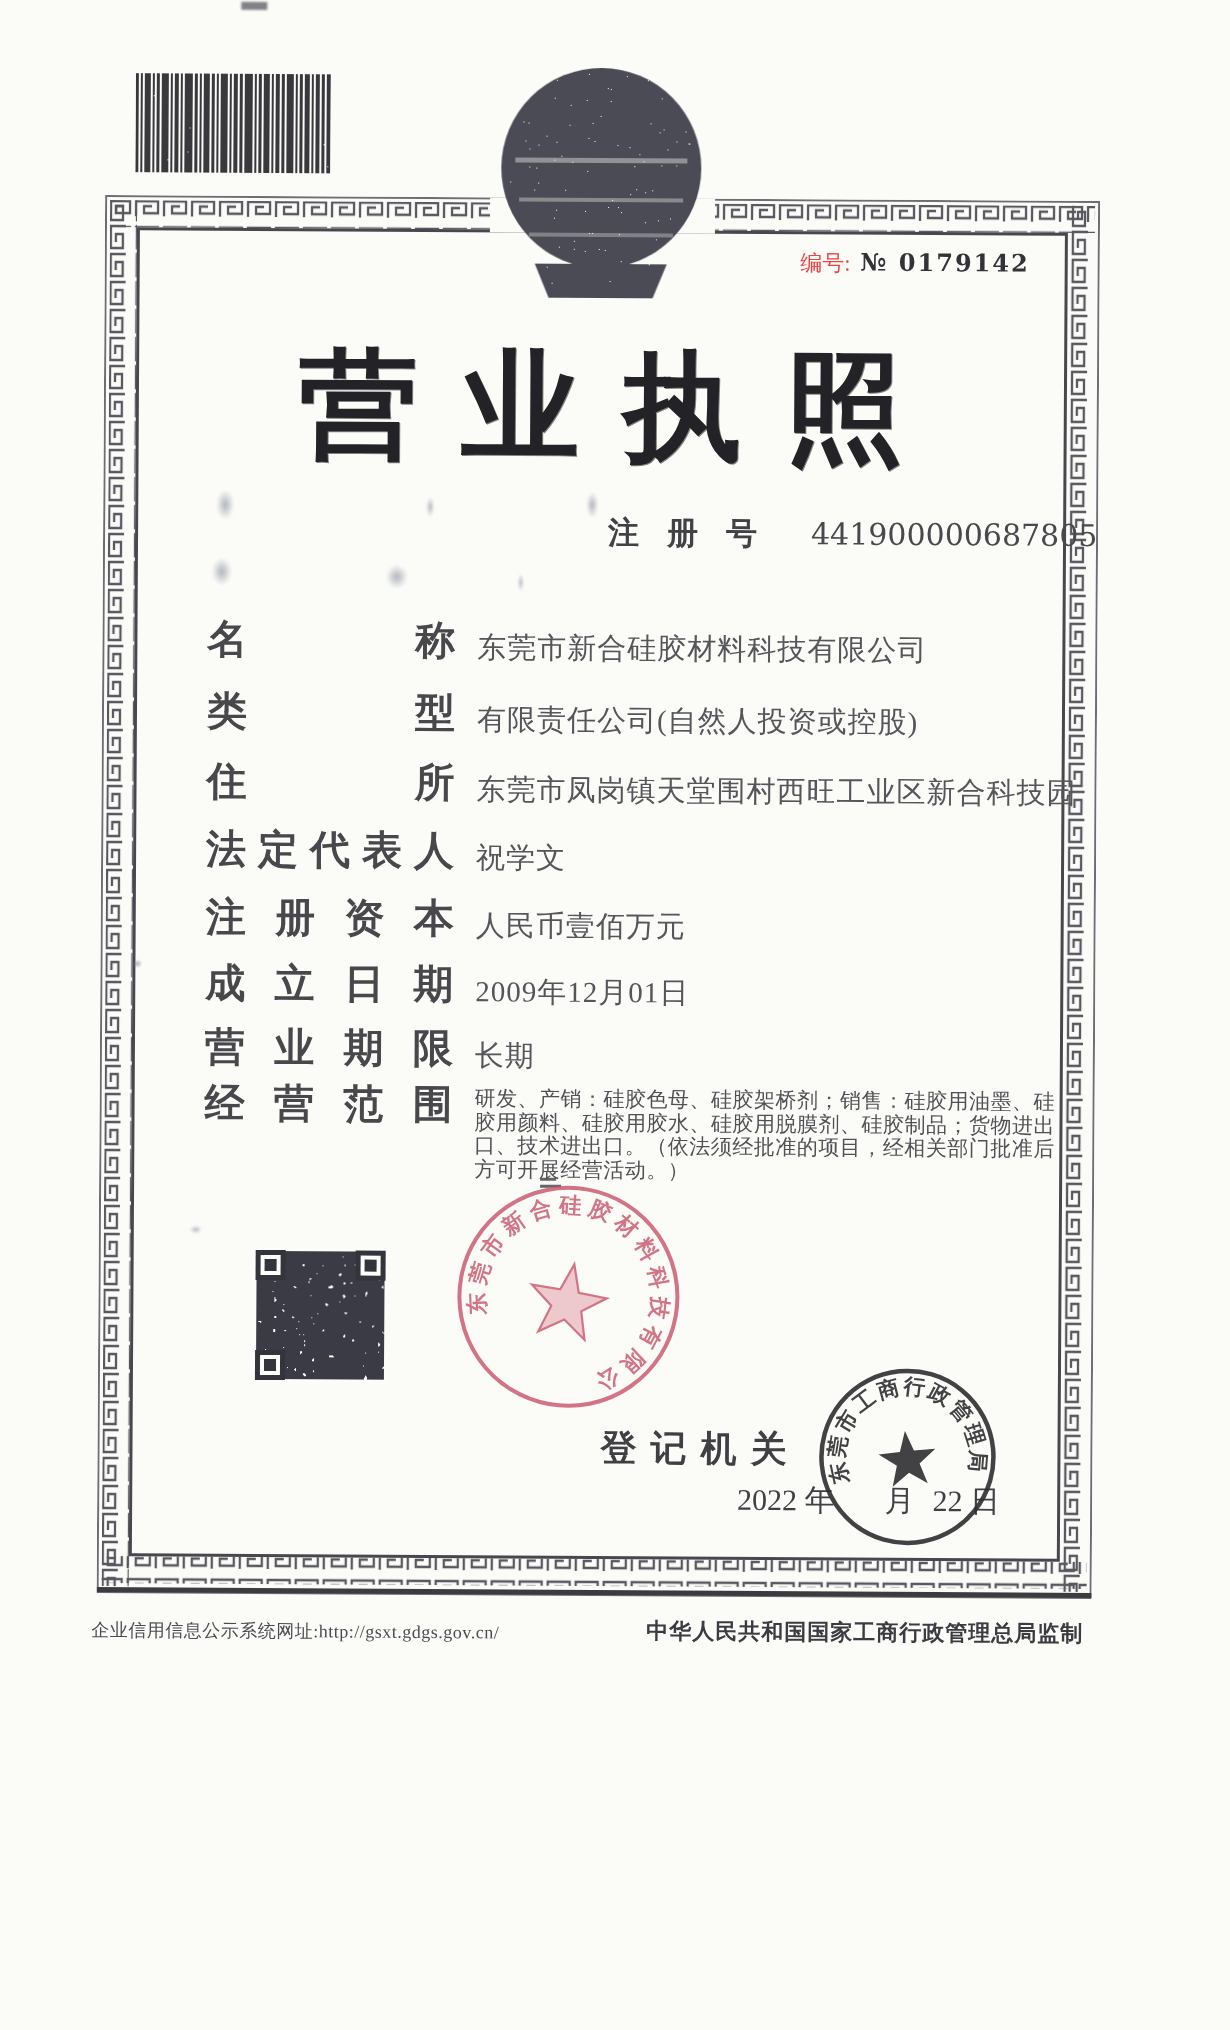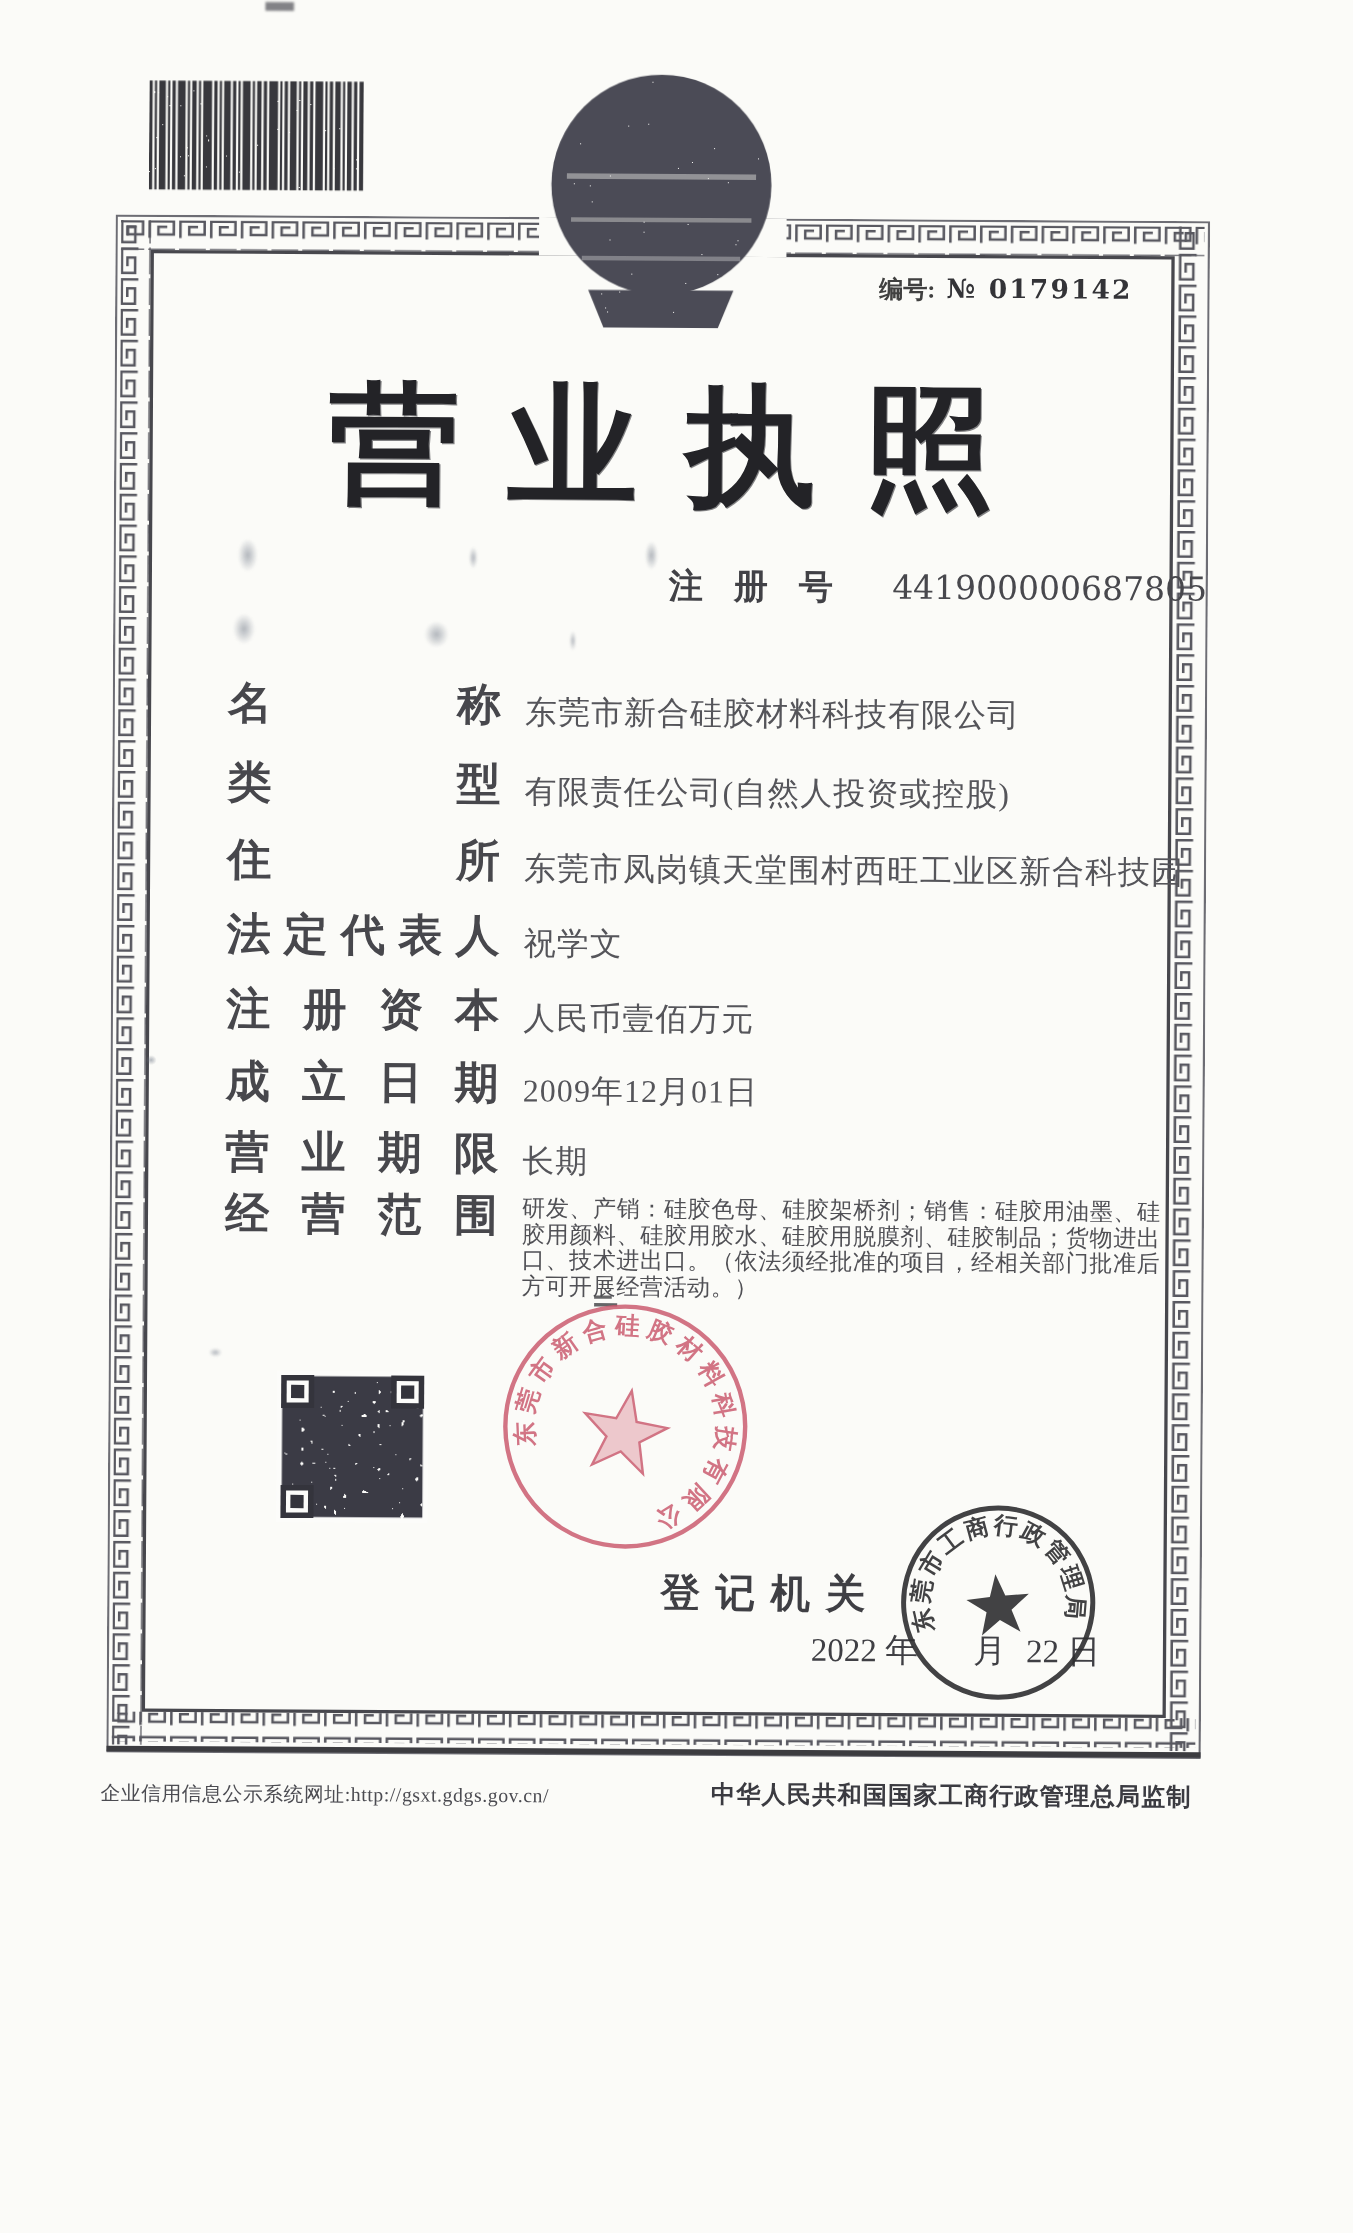--- a/index.html
+++ b/index.html
@@ -5,21 +5,21 @@
   html,body{margin:0;padding:0;}
   body{
     width:1230px;height:2030px;position:relative;overflow:hidden;
     background:#fbfbf8;color:#3c3c40;
     font-family:"Liberation Serif","DejaVu Serif",serif;
   }
   .sheet{position:absolute;inset:0;transform:rotate(.35deg);transform-origin:600px 220px;}
   .ab{position:absolute;}
   
   .serial{top:246px;right:200px;display:flex;align-items:baseline;gap:10px;}
-  .serial-label{font-size:22px;font-weight:700;color:#404040;}
+  .serial-label{font-size:22px;font-weight:400;color:#ef4444;}
   .serial-number{font-size:24px;font-weight:700;font-family:"DejaVu Serif",serif;color:#333337;letter-spacing:2px;}
   
   .title{left:105px;top:336px;width:995px;text-align:center;font-size:118px;line-height:1.2;
     font-weight:900;letter-spacing:44px;text-indent:44px;color:#232327;
     font-family:"Liberation Sans","DejaVu Sans",sans-serif;text-shadow:1px 1px 0 rgba(30,30,34,.55);}
   
   .regno{left:610px;top:512px;display:flex;align-items:baseline;gap:26px;}
   .regno-label{font-size:31px;font-weight:600;letter-spacing:28px;color:#414146;white-space:nowrap;}
   .regno-value{font-size:30px;color:#48484d;font-family:"DejaVu Serif",serif;}
   

